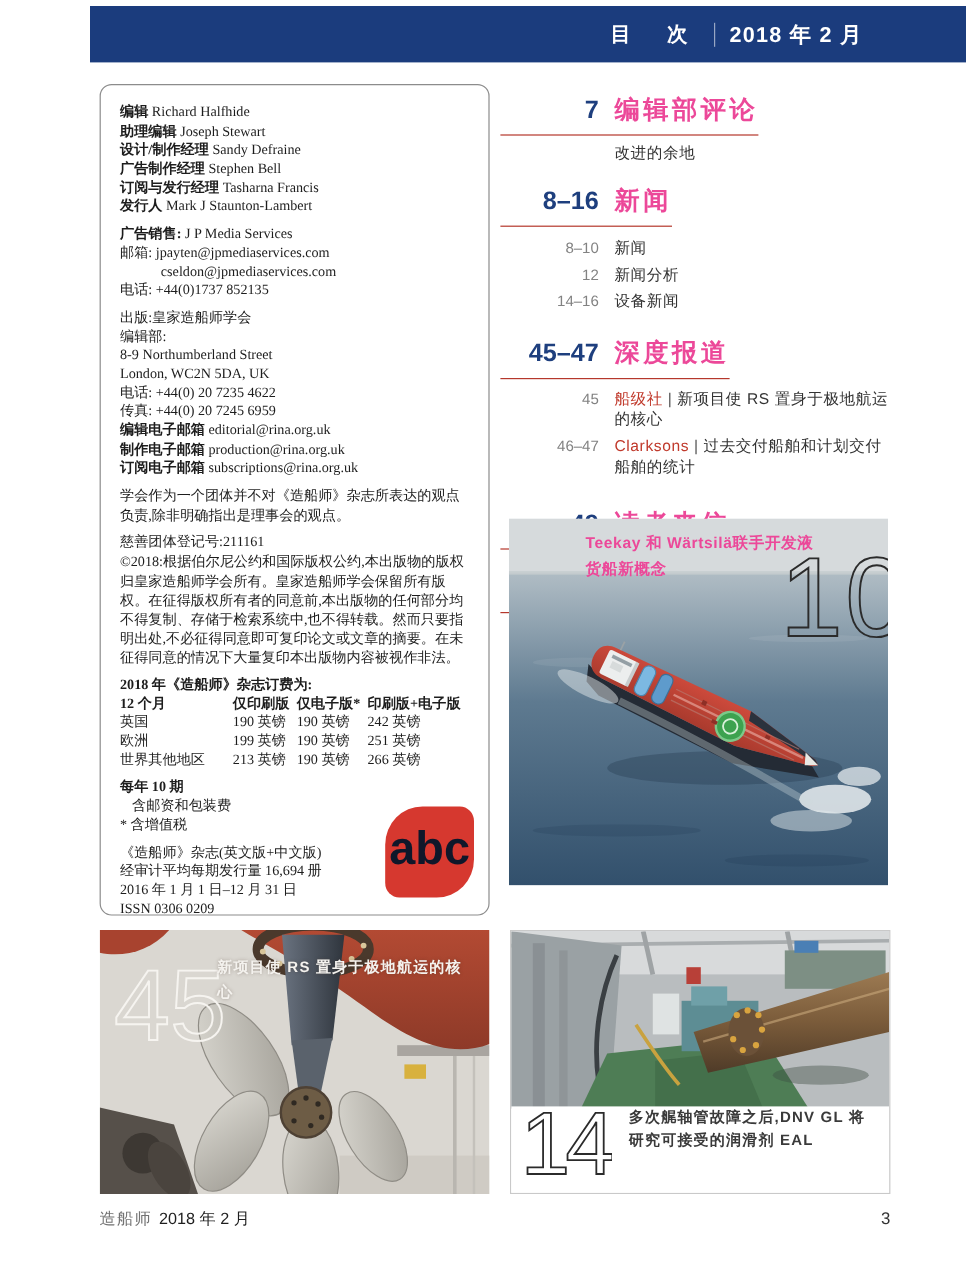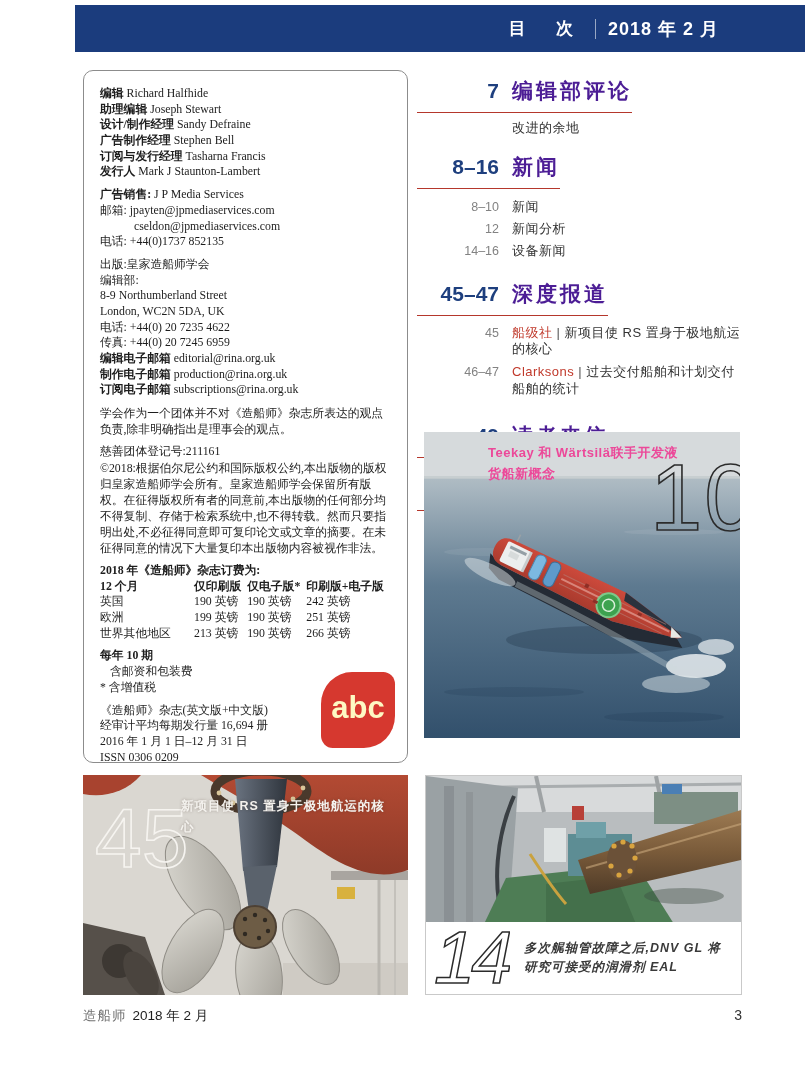--- a/index.html
+++ b/index.html
@@ -22,47 +22,47 @@
   .m-label{font-weight:bold;}
   .m-gap{height:7px;}
   .m-indent{padding-left:34px;}
   .m-par{line-height:1.36;}
   .sub-table{border-collapse:collapse;font-size:11.8px;line-height:1.33;}
   .sub-table td{padding:0 6px 0 0;white-space:nowrap;}
   .sub-table td:first-child{min-width:88px;}
   .sub-table .th{font-weight:bold;}
   .abc-logo{position:absolute;right:12px;bottom:14px;width:74px;height:76px;background:#d6382f;
     border-radius:42% 16% 42% 16%;display:flex;align-items:center;justify-content:center;}
-  .abc-logo span{color:#fef9c3;font-family:"Liberation Sans",sans-serif;font-weight:bold;font-size:31px;
+  .abc-logo span{color:#0f172a;font-family:"Liberation Sans",sans-serif;font-weight:bold;font-size:39px;
     letter-spacing:0px;transform:translateY(-2px);}
 
   
   .toc{position:absolute;left:417px;top:74px;width:332px;}
   .toc-heading{display:flex;align-items:baseline;border-bottom:1px solid #b5372c;
     padding-bottom:7px;width:max-content;}
   .toc-pages{width:82px;text-align:right;font-size:21px;font-weight:bold;color:#1e3f7e;flex:none;}
-  .toc-title{margin-left:13px;font-size:21px;font-weight:bold;color:#4c1d95;letter-spacing:3px;}
+  .toc-title{margin-left:13px;font-size:21px;font-weight:bold;color:#ec4899;letter-spacing:3px;}
   .toc-row{display:flex;align-items:flex-start;}
   .toc-subpages{width:82px;text-align:right;font-size:12.5px;color:#828282;flex:none;padding-top:1px;}
   .toc-subtext{margin-left:13px;font-size:13px;color:#333;width:232px;line-height:1.3;letter-spacing:.5px;}
   .kw{color:#c0392b;}
   .kw-sep{color:#555;padding:0 4px;}
 
   
   .card{position:absolute;overflow:hidden;}
   .card svg{display:block;}
   .ship-card{left:424px;top:432px;width:316px;height:306px;}
   .ship-caption{position:absolute;left:64px;top:11px;width:200px;font-size:13px;font-weight:bold;
     color:#ec4899;line-height:1.6;letter-spacing:.5px;}
   .prop-card{left:83px;top:775px;width:325px;height:220px;}
   .prop-caption{position:absolute;left:98px;top:21px;width:212px;font-size:12.5px;font-weight:bold;
     color:#f4f2ee;line-height:1.65;letter-spacing:1px;text-shadow:0 0 3px rgba(60,40,30,.35);}
   .engine-card{left:425px;top:775px;width:317px;height:220px;border:1px solid #c9c9c9;box-sizing:border-box;}
   .engine-bottom{position:absolute;left:0;bottom:0;width:100%;height:72px;background:#fff;
-    display:flex;align-items:center;font-style:italic;}
+    display:flex;}
   .engine-num{flex:none;margin-left:8px;}
   .engine-caption{margin-left:14px;width:205px;font-size:12.5px;font-weight:bold;color:#3a3a3a;
     line-height:1.55;letter-spacing:1px;}
 
   
   .footer{position:absolute;left:83px;top:1007px;font-size:13.5px;font-weight:500;}
   .footer .journal{color:#737373;letter-spacing:1px;}
   .footer .date{color:#1e1e1e;margin-left:6px;}
   .page-num{position:absolute;right:63px;top:1007px;font-size:14px;color:#333;}
 </style>

